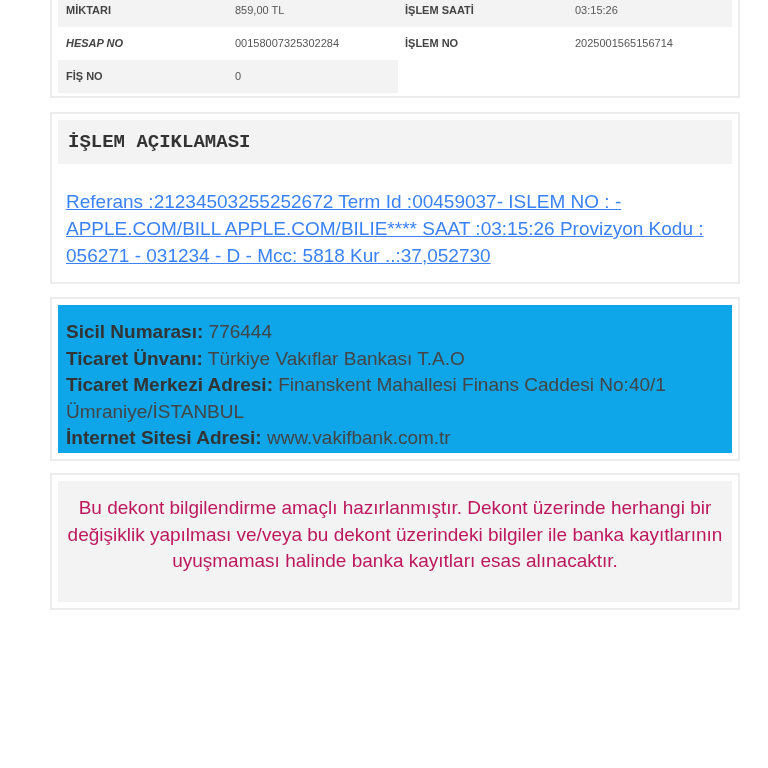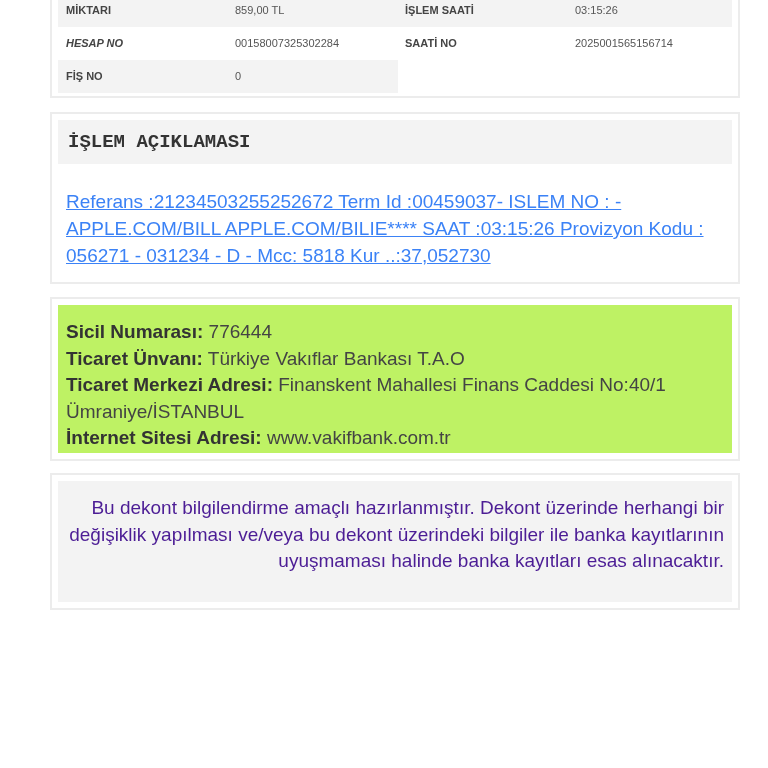--- a/index.html
+++ b/index.html
@@ -17,45 +17,45 @@
   .cell-value { position:absolute; font-size:11px; color:#555; top:0; line-height:33px; }
 
   
   #desc-card { top:112px; height:172px; }
   #desc-header { position:absolute; left:6px; top:6px; width:674px; height:44px; background:#f3f3f3;font-family:Liberation Mono, monospace; }
   #desc-title { position:absolute; left:10px; top:0; line-height:44px; font-size:19px; font-weight:bold; color:#333; }
   #desc-body { position:absolute; left:14px; top:74px; width:660px; font-size:19px; line-height:27px; color:#3b82f6;text-decoration:underline; }
 
   
   #reg-card { top:297px; height:164px; }
-  #reg-inner { position:absolute; left:6px; top:6px; width:674px; height:148px; background:#bef264; }
+  #reg-inner { position:absolute; left:6px; top:6px; width:674px; height:148px; background:#0ea5e9; }
   #reg-text { position:absolute; left:8px; top:14px; width:660px; font-size:19px; line-height:26.5px; color:#444; }
   #reg-text b { color:#333; }
 
   
   #disc-card { top:473px; height:137px; }
   #disc-inner { position:absolute; left:6px; top:6px; width:674px; height:121px; background:#f3f3f3; }
-  #disc-text { position:absolute; left:8px; top:14px; width:658px; font-size:19px; line-height:26.5px; color:#4c1d95; text-align:right; }
+  #disc-text { position:absolute; left:8px; top:14px; width:658px; font-size:19px; line-height:26.5px; color:#be185d; text-align:center; }
 </style>
 </head>
 <body>
 
 <div class="card" id="info-card">
 
   <div class="info-row gray" style="top:2px; width:674px;">
     <span class="cell-label" style="left:8px;">MİKTARI</span>
     <span class="cell-value" style="left:177px;">859,00 TL</span>
     <span class="cell-label" style="left:347px;">İŞLEM SAATİ</span>
     <span class="cell-value" style="left:517px;">03:15:26</span>
   </div>
 
   <div class="info-row" style="top:35px; width:674px;">
     <span class="cell-label" style="left:8px;font-style:italic;">HESAP NO</span>
     <span class="cell-value" style="left:177px;">00158007325302284</span>
-    <span class="cell-label" style="left:347px;">SAATİ NO</span>
+    <span class="cell-label" style="left:347px;">İŞLEM NO</span>
     <span class="cell-value" style="left:517px;">2025001565156714</span>
   </div>
 
   <div class="info-row gray" style="top:68px; width:340px;">
     <span class="cell-label" style="left:8px;">FİŞ NO</span>
     <span class="cell-value" style="left:177px;">0</span>
   </div>
 </div>
 
 <div class="card" id="desc-card">

